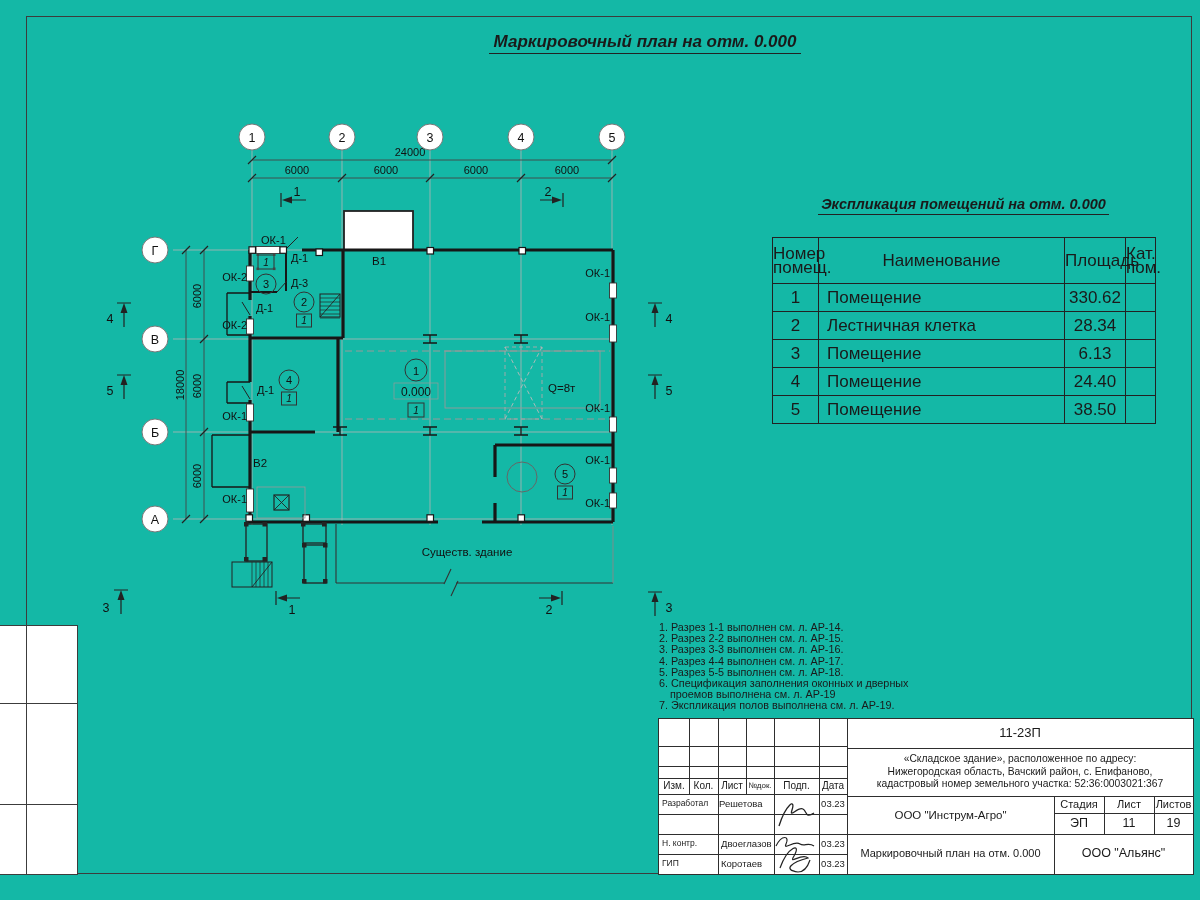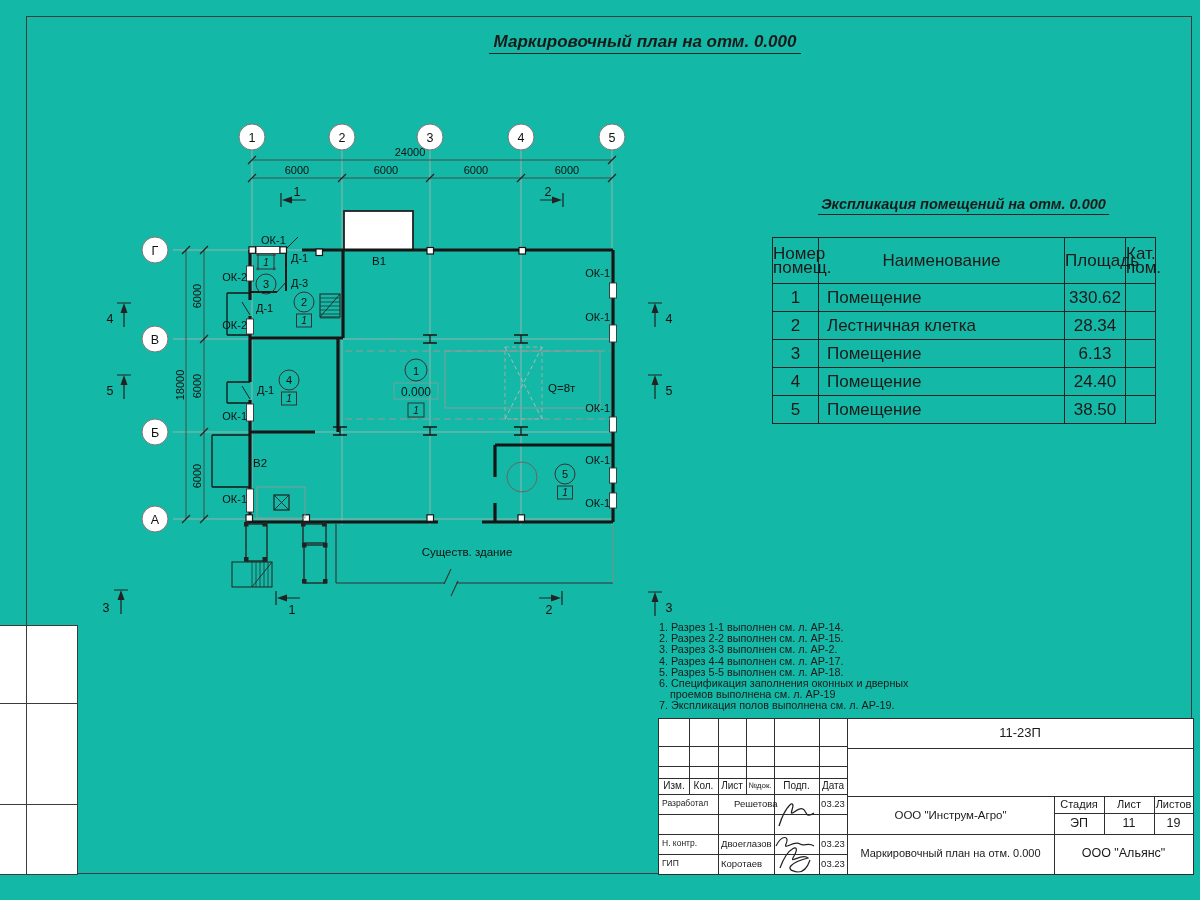--- a/index.html
+++ b/index.html
@@ -325,21 +325,21 @@
       <td class="name">Помещение</td>
       <td>38.50</td>
       <td></td>
     </tr>
   </tbody>
     </table>
 
   <div class="notes">
     <div>1. Разрез 1-1 выполнен см. л. АР-14.</div>
     <div>2. Разрез 2-2 выполнен см. л. АР-15.</div>
-    <div>3. Разрез 3-3 выполнен см. л. АР-2.</div>
+    <div>3. Разрез 3-3 выполнен см. л. АР-16.</div>
     <div>4. Разрез 4-4 выполнен см. л. АР-17.</div>
     <div>5. Разрез 5-5 выполнен см. л. АР-18.</div>
     <div>6. Спецификация заполнения оконных и дверных</div>
     <div class="indent">проемов выполнена см. л. АР-19</div>
     <div>7. Экспликация полов выполнена см. л. АР-19.</div>
   </div>
 
   <div class="tb">
 
     <div class="ln" style="left:30px;top:0;width:1px;height:75px"></div>
@@ -365,38 +365,43 @@
     <div class="ln" style="left:188px;top:115px;width:346px;height:1.4px"></div>
 
     <div class="c" style="left:0;top:59px;width:30px;height:16px;font-size:10px">Изм.</div>
     <div class="c" style="left:30px;top:59px;width:29px;height:16px;font-size:10px">Кол.</div>
     <div class="c" style="left:59px;top:59px;width:28px;height:16px;font-size:10px">Лист</div>
     <div class="c" style="left:87px;top:59px;width:28px;height:16px;font-size:8px">№док.</div>
     <div class="c" style="left:115px;top:59px;width:45px;height:16px;font-size:10px">Подп.</div>
     <div class="c" style="left:160px;top:59px;width:28px;height:16px;font-size:10px">Дата</div>
 
     <div class="c left" style="left:0;top:75px;width:59px;height:20px;font-size:8.5px;padding-left:3px">Разработал</div>
-    <div class="c left" style="left:59px;top:75px;width:56px;height:20px;font-size:9.5px;padding-left:16px">Решетова</div>
+    <div class="c left" style="left:59px;top:75px;width:56px;height:20px;font-size:9.5px;padding-left:1px">Решетова</div>
     <div class="c" style="left:160px;top:75px;width:28px;height:20px;font-size:9.5px">03.23</div>
     <div class="c left" style="left:0;top:115px;width:59px;height:20px;font-size:8.5px;padding-left:3px">Н. контр.</div>
     <div class="c left" style="left:59px;top:115px;width:56px;height:20px;font-size:9.5px;padding-left:3px">Двоеглазов</div>
     <div class="c" style="left:160px;top:115px;width:28px;height:20px;font-size:9.5px">03.23</div>
     <div class="c left" style="left:0;top:135px;width:59px;height:20px;font-size:8.5px;padding-left:3px">ГИП</div>
     <div class="c left" style="left:59px;top:135px;width:56px;height:20px;font-size:9.5px;padding-left:3px">Коротаев</div>
     <div class="c" style="left:160px;top:135px;width:28px;height:20px;font-size:9.5px">03.23</div>
 
     <svg class="sig" style="left:117px;top:77px" width="42" height="36" viewBox="0 0 42 36">
       <path d="M3,30 C10,8 20,2 16,14 C13,23 22,10 27,13 C31,15 29,23 38,17" fill="none" stroke="#222" stroke-width="1.3"></path>
     </svg>
     <svg class="sig" style="left:113px;top:113px" width="46" height="42" viewBox="0 0 46 42">
       <path d="M4,14 C10,2 18,4 14,12 C11,19 22,8 28,12 C32,15 36,10 42,14" fill="none" stroke="#222" stroke-width="1.2"></path>
       <path d="M8,36 C16,14 30,10 22,24 C16,34 30,20 36,26 C20,30 10,38 26,40 C32,40 36,34 38,28" fill="none" stroke="#222" stroke-width="1.2"></path>
     </svg>
 
     <div class="c" style="left:188px;top:0;width:346px;height:29px;font-size:13px">11-23П</div>
+    <div class="c" style="left:188px;top:29px;width:346px;height:48px;flex-direction:column;font-size:10.3px;line-height:12.5px">
+      <div>«Складское здание», расположенное по адресу:</div>
+      <div>Нижегородская область, Вачский район, с. Епифаново,</div>
+      <div>кадастровый номер земельного участка: 52:36:0003021:367</div>
+    </div>
     <div class="c" style="left:188px;top:77px;width:207px;height:38px;font-size:11.5px">ООО "Инструм-Агро"</div>
     <div class="c" style="left:395px;top:77px;width:50px;height:17px;font-size:11px">Стадия</div>
     <div class="c" style="left:445px;top:77px;width:50px;height:17px;font-size:11px">Лист</div>
     <div class="c" style="left:495px;top:77px;width:39px;height:17px;font-size:11px">Листов</div>
     <div class="c" style="left:395px;top:94px;width:50px;height:21px;font-size:12.5px">ЭП</div>
     <div class="c" style="left:445px;top:94px;width:50px;height:21px;font-size:12.5px">11</div>
     <div class="c" style="left:495px;top:94px;width:39px;height:21px;font-size:12.5px">19</div>
     <div class="c" style="left:188px;top:115px;width:207px;height:40px;font-size:11px">Маркировочный план на отм. 0.000</div>
     <div class="c" style="left:395px;top:115px;width:139px;height:40px;font-size:12.5px">ООО "Альянс"</div>
   </div>

